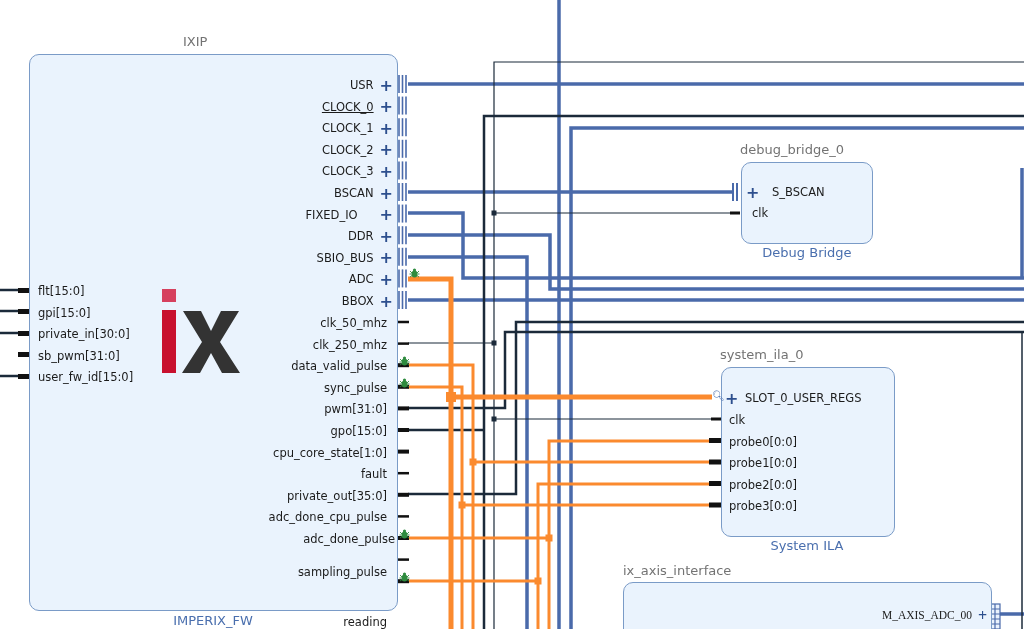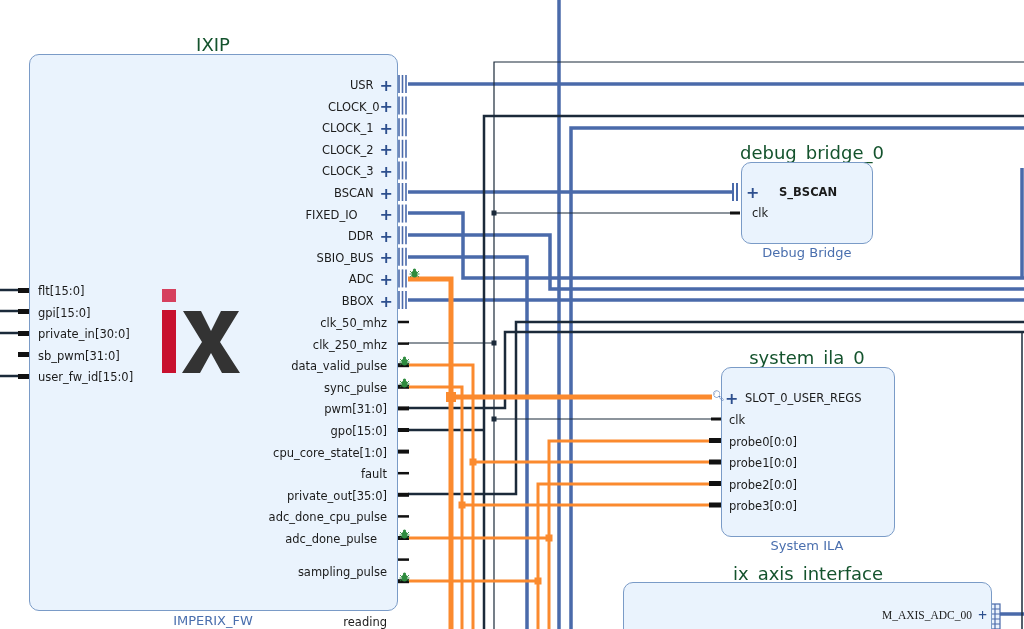--- a/index.html
+++ b/index.html
@@ -1,20 +1,20 @@
 <!DOCTYPE html>
 <html><head>
 <meta charset="utf-8">
 <style>
   html, body { margin:0; padding:0; }
   body { width:1024px; height:629px; overflow:hidden; background:#ffffff; position:relative;
          font-family:"DejaVu Sans", sans-serif; color:#1b1b1b; }
   #wires { position:absolute; left:0; top:0; width:1024px; height:629px; }
   .block { position:absolute; background:#eaf3fd; border:1px solid #7a9bc7; border-radius:10px; box-sizing:border-box; }
-  .inst-name { position:absolute; font-size:18px; color:#14532d; text-align:center; white-space:nowrap; }
+  .inst-name { position:absolute; font-size:13px; color:#737373; white-space:nowrap; }
   .type-name { position:absolute; font-size:13px; color:#4a6fae; text-align:center; white-space:nowrap; }
   .port { position:absolute; font-size:11.5px; white-space:nowrap; line-height:14px; height:14px; }
   .port.right { text-align:right; }
   .plus { display:inline-block; color:#2d4f8e; font-weight:bold; font-size:16px; line-height:14px; vertical-align:middle; }
   .bug { position:absolute; width:11px; height:10px; }
 </style>
 </head>
 <body>
 
 <svg id="wires" viewBox="0 0 1024 629">
@@ -184,21 +184,21 @@
   </div>
   <div id="ixip-left-ports">
       <div class="port" style="left: 8px; top: 229px;"><span>flt[15:0]</span></div>
       <div class="port" style="left: 8px; top: 250.6px;"><span>gpi[15:0]</span></div>
       <div class="port" style="left: 8px; top: 272.2px;"><span>private_in[30:0]</span></div>
       <div class="port" style="left: 8px; top: 293.8px;"><span>sb_pwm[31:0]</span></div>
       <div class="port" style="left: 8px; top: 315.4px;"><span>user_fw_id[15:0]</span></div>
     </div>
   <div id="ixip-right-bus-ports">
       <div class="port right" style="right: 4px; top: 23px; margin-left: 45px;"><span style="margin-right: 6px;">USR</span><span class="plus">+</span></div>
-      <div class="port right" style="right: 4px; top: 44.6px;"><span style="">CLOCK_0</span><span class="plus">+</span></div>
+      <div class="port right" style="right: 4px; top: 44.6px;"><span style="margin-right: 6px; text-decoration: underline;">CLOCK_0</span><span class="plus">+</span></div>
       <div class="port right" style="right: 4px; top: 66.2px;"><span style="margin-right: 6px;">CLOCK_1</span><span class="plus">+</span></div>
       <div class="port right" style="right: 4px; top: 87.8px;"><span style="margin-right: 6px;">CLOCK_2</span><span class="plus">+</span></div>
       <div class="port right" style="right: 4px; top: 109.4px;"><span style="margin-right: 6px;">CLOCK_3</span><span class="plus">+</span></div>
       <div class="port right" style="right: 4px; top: 131px;"><span style="margin-right: 6px;">BSCAN</span><span class="plus">+</span></div>
       <div class="port right" style="right: 4px; top: 152.6px;"><span style="margin-right: 22px;">FIXED_IO</span><span class="plus">+</span></div>
       <div class="port right" style="right: 4px; top: 174.2px;"><span style="margin-right: 6px;">DDR</span><span class="plus">+</span></div>
       <div class="port right" style="right: 4px; top: 195.8px;"><span style="margin-right: 6px;">SBIO_BUS</span><span class="plus">+</span></div>
       <div class="port right" style="right: 4px; top: 217.4px;"><span style="margin-right: 6px;">ADC</span><span class="plus">+</span></div>
       <div class="port right" style="right: 4px; top: 239px;"><span style="margin-right: 6px;">BBOX</span><span class="plus">+</span></div>
     </div>
@@ -206,32 +206,32 @@
       <div class="port right" style="right: 10px; top: 261px;"><span>clk_50_mhz</span></div>
       <div class="port right" style="right: 10px; top: 282.6px;"><span>clk_250_mhz</span></div>
       <div class="port right" style="right: 10px; top: 304.2px;"><span>data_valid_pulse</span></div>
       <div class="port right" style="right: 10px; top: 325.8px;"><span>sync_pulse</span></div>
       <div class="port right" style="right: 10px; top: 347.4px;"><span>pwm[31:0]</span></div>
       <div class="port right" style="right: 10px; top: 369px;"><span>gpo[15:0]</span></div>
       <div class="port right" style="right: 10px; top: 390.6px;"><span>cpu_core_state[1:0]</span></div>
       <div class="port right" style="right: 10px; top: 412.2px;"><span>fault</span></div>
       <div class="port right" style="right: 10px; top: 433.8px;"><span>private_out[35:0]</span></div>
       <div class="port right" style="right: 10px; top: 455.4px;"><span>adc_done_cpu_pulse</span></div>
-      <div class="port right" style="right: 20px; top: 477px;"><span>adc_done_pulse</span></div>
+      <div class="port right" style="right: 2px; top: 477px;"><span>adc_done_pulse</span></div>
       <div class="port right" style="right: 10px; top: 510px; margin-left: 16px;"><span>sampling_pulse</span></div>
       <div class="port right" style="right: 10px; top: 520.2px; margin-top: 40px;"><span>reading</span></div>
     </div>
 </div>
 <div class="type-name" style="left:153px; top:613px; width:120px;">IMPERIX_FW</div>
 
 <div class="inst-name" style="left:740px; top:142px; width:134px;">debug_bridge_0</div>
 <div class="block" style="left:741px; top:162px; width:132px; height:82px;">
   <div class="port" style="left:4px; top:22px;">
     <span class="plus">+</span>
-    <span style="margin-left:16px;font-weight:bold;">S_BSCAN</span>
+    <span style="margin-left:9px;">S_BSCAN</span>
   </div>
   <div class="port" style="left:10px; top:43px;">
     <span>clk</span>
   </div>
 </div>
 <div class="type-name" style="left:740px; top:245px; width:134px;">Debug Bridge</div>
 
 <div class="inst-name" style="left:720px; top:347px; width:174px;">system_ila_0</div>
 <div class="block" style="left:721px; top:367px; width:174px; height:170px;">
   <span style="position:absolute; left:-10px; top:22px; font-size:10px; color:#4a6fae;">🔍︎</span>

